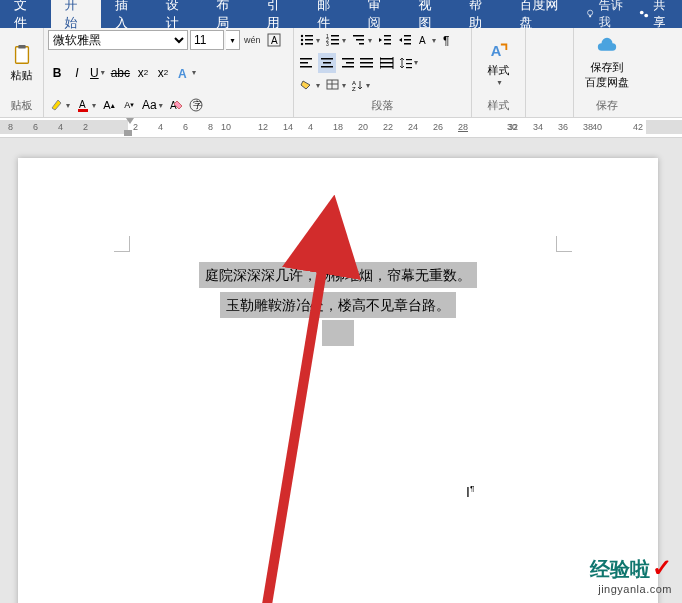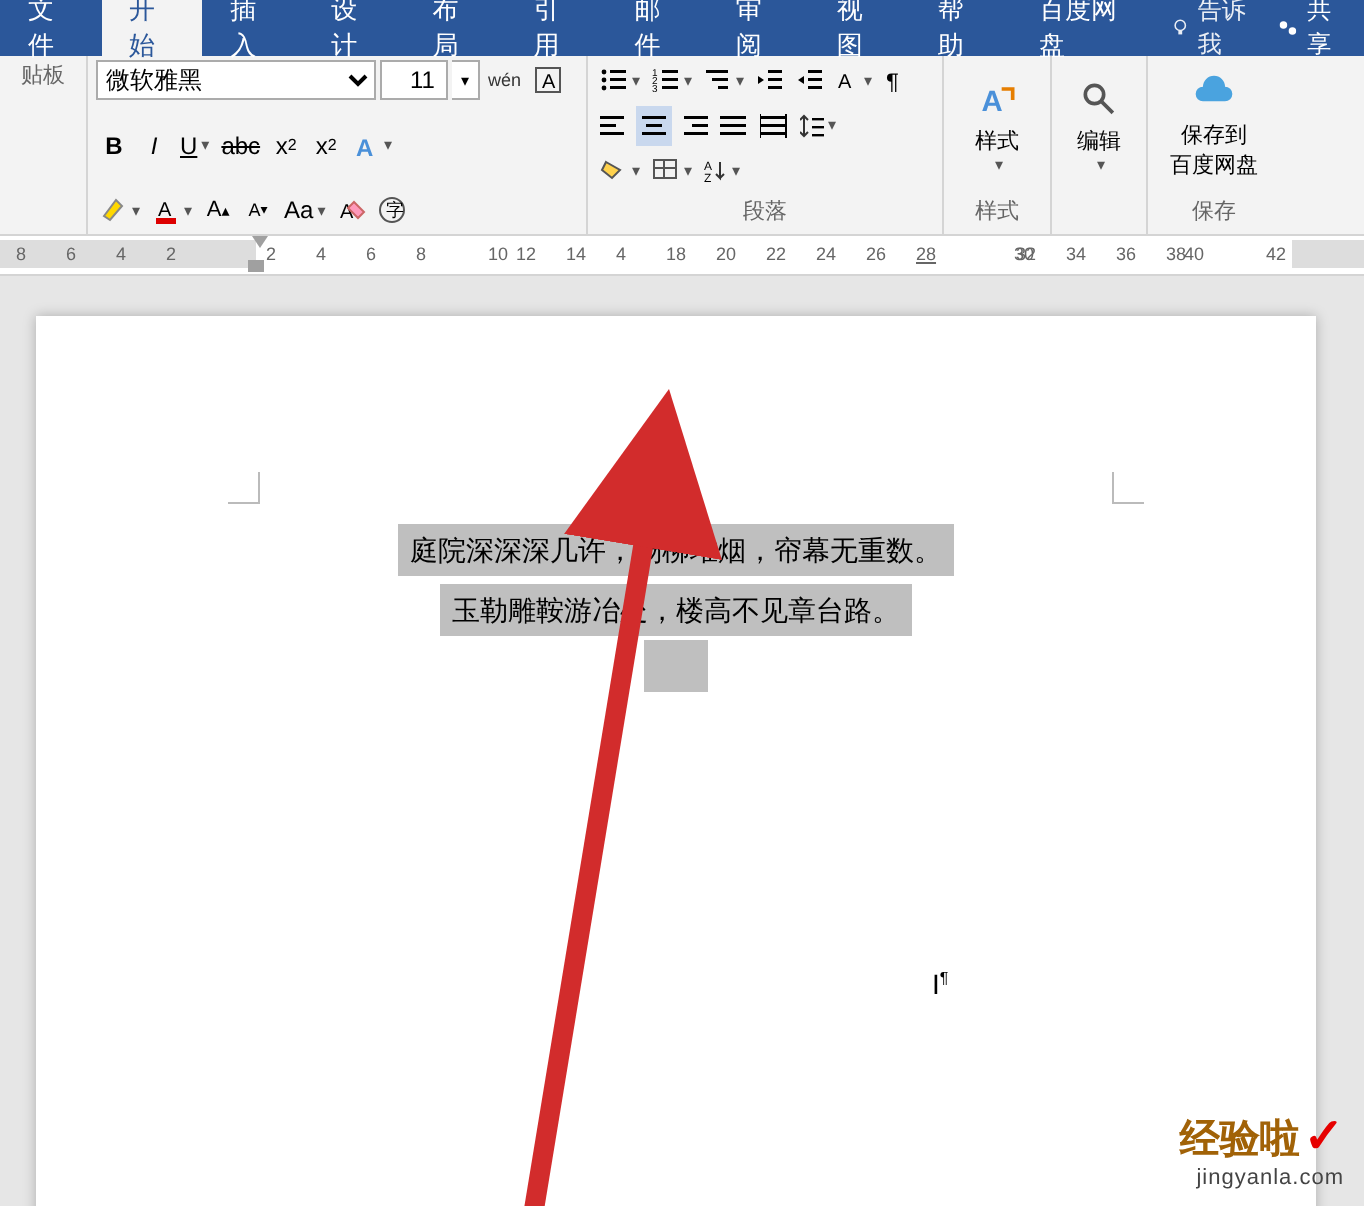--- a/index.html
+++ b/index.html
@@ -15,40 +15,40 @@
 .ribbon { background: #f3f3f3; height: 90px; display: flex; border-bottom: 1px solid #d4d4d4; }
 .group { border-right: 1px solid #d4d4d4; padding: 2px 4px; display: flex; flex-direction: column; justify-content: space-between; }
 .group-label { text-align: center; font-size: 11px; color: #666; padding-bottom: 2px; position: relative; }
 .row { display: flex; align-items: center; gap: 2px; }
 .btn { padding: 2px; display: inline-flex; align-items: center; justify-content: center; min-width: 18px; height: 20px; }
 .bigbtn { display: flex; flex-direction: column; align-items: center; justify-content: center; padding: 4px 6px; height: 66px; }
 .bigbtn .icn { width: 22px; height: 22px; margin-bottom: 2px; }
 .drop::after { content: "▾"; font-size: 8px; margin-left: 2px; color: #555; }
 
 select.font-name { width: 140px; height: 20px; font-size: 12px; border: 1px solid #ababab; background: #fff; }
-input.font-size { width: 34px; height: 20px; font-size: 12px; border: 1px solid #ababab; text-align: left; padding-left: 14px; }
+input.font-size { width: 34px; height: 20px; font-size: 12px; border: 1px solid #ababab; text-align: left; padding-left: 3px; }
 .size-dd { width: 14px; height: 20px; border: 1px solid #ababab; border-left: none; display: inline-flex; align-items: center; justify-content: center; font-size: 8px; background: #fff; }
 
 .ruler { height: 20px; background: #fff; border-bottom: 1px solid #d4d4d4; position: relative; font-size: 9px; color: #666; }
 .ruler-grey { position: absolute; top: 2px; height: 14px; background: #ddd; }
 .tick { position: absolute; top: 4px; }
 .indent-top { position: absolute; top: 0; width: 0; height: 0; border-left: 4px solid transparent; border-right: 4px solid transparent; border-top: 6px solid #a0a0a0; }
 .indent-bot { position: absolute; bottom: 1px; width: 8px; height: 6px; background: #a0a0a0; }
 
 .doc-area { position: absolute; left: 0; right: 0; top: 138px; bottom: 0; background: #e6e6e6; overflow: hidden; }
 .page { position: absolute; left: 18px; top: 20px; width: 640px; height: 900px; background: #fff; box-shadow: 0 0 6px rgba(0,0,0,.25); }
 .crop-tl { position: absolute; width: 16px; height: 16px; border-right: 1px solid #bbb; border-bottom: 1px solid #bbb; }
 .crop-tr { position: absolute; width: 16px; height: 16px; border-left: 1px solid #bbb; border-bottom: 1px solid #bbb; }
 .sel { background: #bfbfbf; color: #000; padding: 2px 6px; font-size: 14px; line-height: 22px; display: inline-block; }
 .cursor-caret { position: absolute; font-size: 14px; color: #000; }
 
 .arrow { position: absolute; pointer-events: none; z-index: 50; }
 
 .watermark { position: absolute; right: 10px; bottom: 8px; text-align: right; font-family: Arial, sans-serif; z-index: 60; }
-.wm-main { font-size: 20px; font-weight: 900; color: #a16207; }
+.wm-main { font-size: 20px; font-weight: 900; color: #0f766e; }
 .wm-check { color: #e60000; font-size: 24px; font-weight: 900; margin-left: 2px; }
 .wm-sub { font-size: 11px; color: #444; letter-spacing: .5px; }
 
 svg { display: block; }
 </style>
 </head>
 <body>
 
 <div class="titlebar">
   <div class="tab">文件</div>
@@ -74,20 +74,27 @@
         <circle cx="5" cy="6" r="2.5" fill="#fff"></circle>
         <circle cx="11" cy="10" r="2.5" fill="#fff"></circle>
       </svg>
     <span style="margin-left:4px">共享</span>
   </div>
 </div>
 
 <div class="ribbon">
 
   <div class="group" style="width:44px">
+    <div class="bigbtn">
+      <svg class="icn" viewBox="0 0 24 24">
+          <rect x="5" y="3" width="14" height="18" rx="1" fill="#fff" stroke="#c28a00" stroke-width="1.5"></rect>
+          <rect x="8" y="1" width="8" height="4" rx="1" fill="#666"></rect>
+        </svg>
+      <span style="font-size:11px">粘贴</span>
+    </div>
     <div class="group-label">贴板</div>
   </div>
 
   <div class="group" style="width:250px">
     <div class="row">
       <select class="font-name"><option>微软雅黑</option></select>
       <input class="font-size" value="11" style="">
       <span class="size-dd">▾</span>
       <span class="btn" style="font-size:9px;color:#333">wén</span>
       <span class="btn">
@@ -279,27 +286,20 @@
       <svg class="icn" viewBox="0 0 24 24">
           <text x="3" y="18" font-size="16" fill="#4a90d9" font-weight="bold">A</text>
           <path d="M14 6 L20 6 L20 12" stroke="#e67e00" stroke-width="2" fill="none"></path>
         </svg>
       <span style="font-size:11px">样式</span>
     </div>
     <div class="group-label">样式</div>
   </div>
 
   <div class="group" style="width:48px">
-    <div class="bigbtn drop">
-      <svg class="icn" viewBox="0 0 24 24">
-          <circle cx="9" cy="9" r="5" fill="none" stroke="#555" stroke-width="2"></circle>
-          <line x1="13" y1="13" x2="19" y2="19" stroke="#555" stroke-width="2"></line>
-        </svg>
-      <span style="font-size:11px">编辑</span>
-    </div>
     <div class="group-label">&nbsp;</div>
   </div>
 
   <div class="group" style="width:66px;border-right:none">
     <div class="bigbtn">
       <svg class="icn" viewBox="0 0 24 24">
           <path d="M6 16 a4 4 0 0 1 0-8 a6 6 0 0 1 12 0 a4 4 0 0 1 0 8 Z" fill="#4aa3df"></path>
         </svg>
       <span style="font-size:11px">保存到</span>
       <span style="font-size:11px">百度网盘</span>
@@ -315,21 +315,21 @@
   <div class="indent-bot" style="left:124px"></div>
 <span class="tick" style="left: 8px;">8</span>
     <span class="tick" style="left: 33px;">6</span>
     <span class="tick" style="left: 58px;">4</span>
     <span class="tick" style="left: 83px;">2</span>
     <span class="tick" style="left: 108px;"></span>
     <span class="tick" style="left: 133px;">2</span>
     <span class="tick" style="left: 158px;">4</span>
     <span class="tick" style="left: 183px;">6</span>
     <span class="tick" style="left: 208px;">8</span>
-    <span class="tick" style="left: 244px;">10</span>
+    <span class="tick" style="left: 221px;">10</span>
     <span class="tick" style="left: 258px;">12</span>
     <span class="tick" style="left: 283px;">14</span>
     <span class="tick" style="left: 308px;">4</span>
     <span class="tick" style="left: 333px;">18</span>
     <span class="tick" style="left: 358px;">20</span>
     <span class="tick" style="left: 383px;">22</span>
     <span class="tick" style="left: 408px;">24</span>
     <span class="tick" style="left: 433px;">26</span>
     <span class="tick" style="left: 458px; text-decoration: underline;">28</span>
     <span class="tick" style="left: 483px; margin-left: 24px;">30</span>

